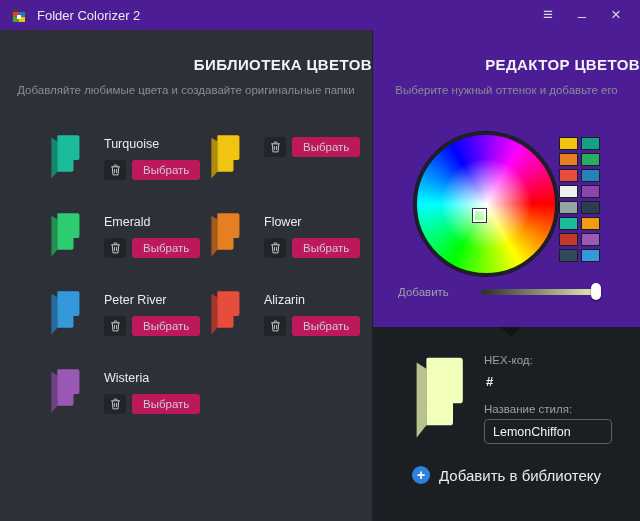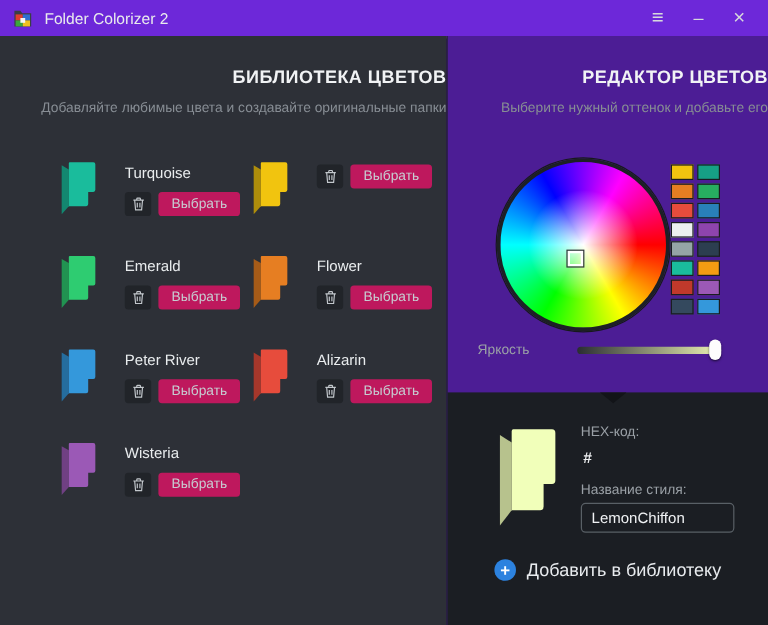--- a/index.html
+++ b/index.html
@@ -1,35 +1,35 @@
 <!DOCTYPE html>
 <html><head>
 <meta charset="utf-8">
 <style>
   html,body{margin:0;padding:0;background:#000;}
   body{width:640px;height:521px;overflow:hidden;font-family:"Liberation Sans", sans-serif;
        -webkit-font-smoothing:antialiased;}
   .window{width:640px;height:521px;box-sizing:border-box;position:relative;background:#2d3037;}
 
   
-  .titlebar{position:absolute;top:0;left:0;right:0;height:30px;background:#6d28d9;
+  .titlebar{position:absolute;top:0;left:0;right:0;height:30px;background:#4c1d95;
             display:flex;align-items:center;border-bottom:2px solid #f9a8d4;}
   .app-icon{margin-left:10px;flex:0 0 auto;}
   .win-title{color:#e9ebed;font-size:13px;margin-left:9px;}
   .win-buttons{margin-left:auto;display:flex;align-items:center;gap:6px;margin-right:10px;}
   .winbtn{color:#d6d9dc;width:28px;height:24px;display:flex;align-items:center;justify-content:center;
           font-size:15px;cursor:default;}
   .winbtn.menu{font-size:17px;}
   .winbtn.close{font-size:17px;}
 
   
   .main{position:absolute;top:30px;left:0;right:0;bottom:0;display:flex;}
   .panel h1{margin:26px 0 0;text-align:right;color:#f1f3f5;font-size:15px;font-weight:bold;
             letter-spacing:.4px;}
-  .panel .sub{margin:11px 0 0;text-align:right;color:#878d94;font-size:11.5px;}
+  .panel .sub{margin:11px 0 0;text-align:center;color:#878d94;font-size:11.5px;}
 
   .left-panel{position:relative;width:372px;background:#2d3037;flex:0 0 auto;}
   .right-panel{position:relative;flex:1;background:#4c1d95;border-left:1px solid #1c1f23;}
 
   
   .folder-grid{position:absolute;left:48px;top:100px;display:grid;
                grid-template-columns:160px 160px;grid-auto-rows:78px;}
   .folder-item{display:flex;}
   .folder-item svg{flex:0 0 auto;}
   .folder-meta{margin-left:22px;padding-top:7px;}
@@ -258,21 +258,21 @@
           <div class="swatch" style="background: rgb(149, 165, 166);"></div>
           <div class="swatch" style="background: rgb(44, 62, 80);"></div>
           <div class="swatch" style="background: rgb(26, 188, 156);"></div>
           <div class="swatch" style="background: rgb(243, 156, 18);"></div>
           <div class="swatch" style="background: rgb(192, 57, 43);"></div>
           <div class="swatch" style="background: rgb(155, 89, 182);"></div>
           <div class="swatch" style="background: rgb(52, 73, 94);"></div>
           <div class="swatch" style="background: rgb(52, 152, 219);"></div>
         </div>
 
-      <span class="bright-label">Яркость</span>
+      <span class="bright-label">Добавить</span>
       <div class="slider-track"></div>
       <div class="slider-thumb" id="slider-thumb" style="left: 218px;"></div>
 
       <div class="bottom-panel">
         <div class="notch"></div>
 
         <svg class="preview-folder" id="preview-folder" width="56" height="88" viewBox="0 0 40 56" preserveAspectRatio="none">
           <path class="f-spine" d="M4 6 L11 10 L11 46 L4 54 Z" fill="rgb(183,194,141)"></path>
           <path class="f-body" d="M11 4 Q11 3 12 3 L35 3 Q37 3 37 5 L37 30 Q37 32 35 32 L30 32 L30 44 Q30 46 28 46 L11 46 Z" fill="#F1FFBA"></path>
         </svg>

